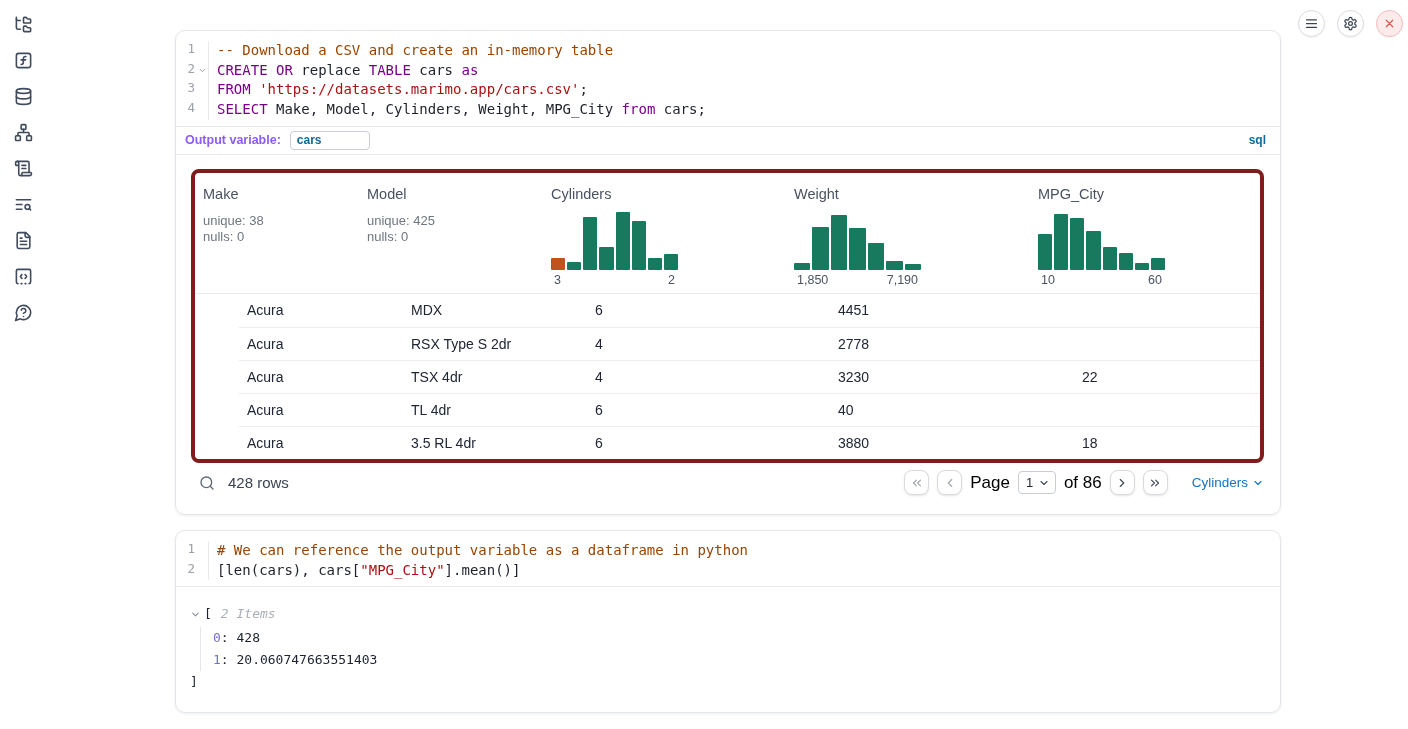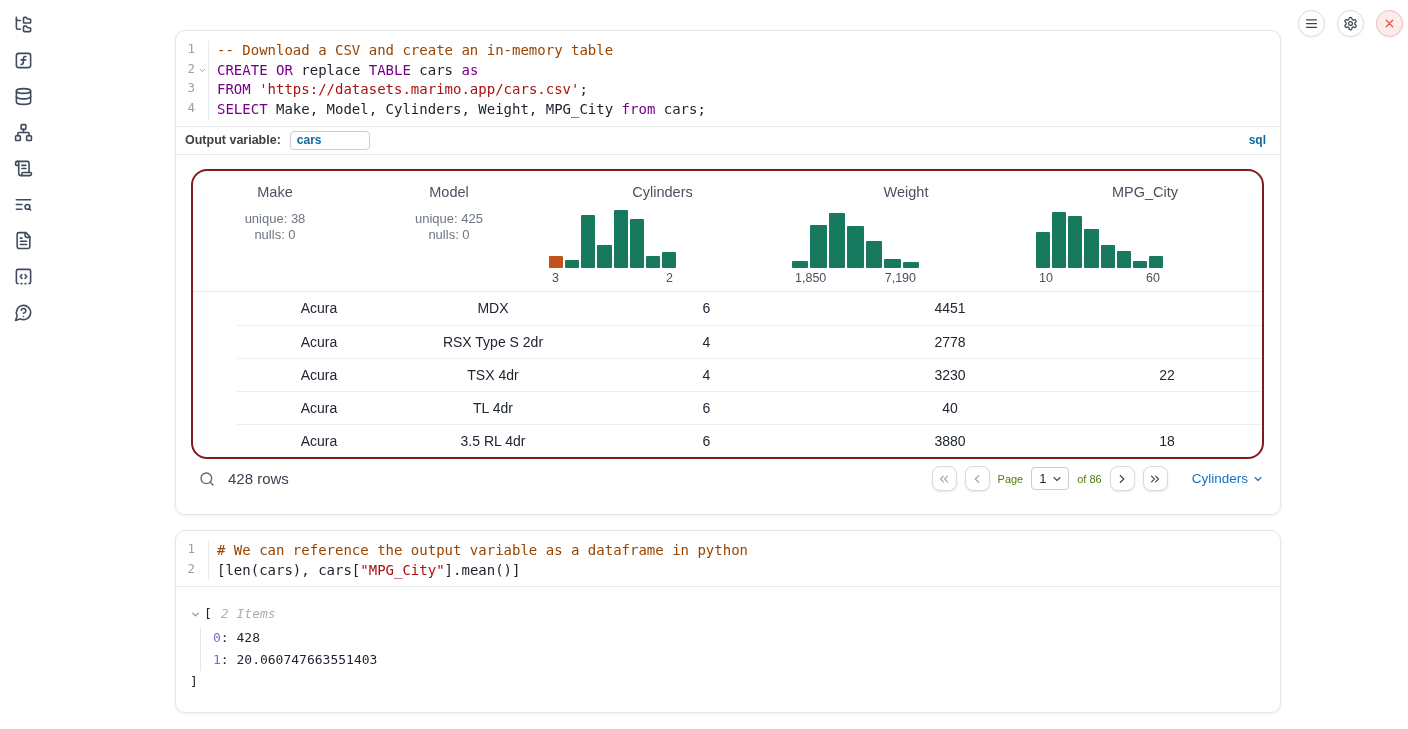--- a/index.html
+++ b/index.html
@@ -37,27 +37,27 @@
   .code-lines { padding-left:8px; font:14px/19.7px "DejaVu Sans Mono", monospace; color:#1d212b; }
   .code-line { height:19.7px; white-space:pre; }
   .tok-comment { color:#994400; }
   .tok-keyword { color:#770088; }
   .tok-string  { color:#aa1111; }
   .tok-plain   { color:#1d212b; }
 
   
   .outvar-row { height:28px; border-bottom:1px solid #e8eaee; display:flex;
     align-items:center; padding:0 14px 0 9px; gap:9px; }
-  .outvar-label { font-size:12.5px; font-weight:700; color:#404040; }
+  .outvar-label { font-size:12.5px; font-weight:700; color:#8b5cf6; }
   .outvar-input { width:80px; height:19px; border:1px solid #c9ced6; border-radius:4px;
     font:700 12px "Liberation Sans", sans-serif; color:#11699e; padding:0 6px; outline:none; }
   .lang-badge { margin-left:auto; font-size:12px; font-weight:700; color:#11699e; }
 
   
-  .table-wrap { margin:14px 16px 0 15px; border:2px solid #7f1d1d; border-radius:16px; overflow:hidden;text-align:center; }
+  .table-wrap { margin:14px 16px 0 15px; border:4px solid #7f1d1d; border-radius:8px; overflow:hidden; }
   .thead { display:grid; grid-template-columns:164px 184px 243px 244px 1fr; border-bottom:1px solid #e8eaee; }
   .th { padding:13px 8px 6px; }
   .col-name { font-size:14.5px; color:#4a5260; }
   .col-stats { margin-top:11px; font-size:13px; line-height:16.5px; color:#6e7680; }
   .hist { margin-top:10px; }
   .hist-bars { display:flex; align-items:flex-end; gap:2px; height:58px; width:127px; }
   .hist-bar { flex:1; background:#17795e; border-radius:1px; }
   .hist-axis { width:127px; display:flex; justify-content:space-between;
     padding:3px 3px 0; font-size:12.5px; color:#4a5260; }
   .tr { display:grid; grid-template-columns:164px 184px 243px 244px 1fr; border-top:1px solid #eceef1; height:33px;margin-left:44px; }
@@ -65,21 +65,21 @@
   .td { padding:0 8px; line-height:32px; font-size:14px; color:#202633; white-space:nowrap; overflow:hidden; }
 
   
   .table-footer { display:flex; align-items:center; height:40px; padding:0 16px 0 23px; }
   .rows-count { margin-left:13px; font-size:15px; color:#3b4350; }
   .pager { margin-left:auto; display:flex; align-items:center; gap:8px; }
   .page-btn { width:25px; height:25px; border-radius:8px; border:1px solid #d7dade; background:#fff;
     box-shadow:0 1px 2px rgba(0,0,0,.1); display:flex; align-items:center; justify-content:center;
     color:#434b57; cursor:pointer; padding:0; }
   .page-btn.dim { color:#a2a8b1; }
-  .page-text { font-size:11px; color:#4d7c0f; }
+  .page-text { font-size:17px; color:#000000; }
   .page-select { height:23px; min-width:38px; border:1px solid #c9ced6; border-radius:4px; background:#fff;
     font-size:13px; color:#242a35; padding:0 4px 0 7px; display:flex; align-items:center; gap:5px; cursor:pointer; }
   .download { display:flex; align-items:center; gap:4px; color:#1673c1; font-size:13.5px;
     font-weight:500; margin-left:16px; background:none; border:none; cursor:pointer; padding:0; }
 
   
   .py-output { padding:16px 0 0 14px; font:13px/22px "DejaVu Sans Mono", monospace; color:#1d2330; }
   .tree-head { display:flex; align-items:center; }
   .tree-chevron { color:#8a9098; width:14px; cursor:pointer; }
   .bracket { color:#1d2330; }

